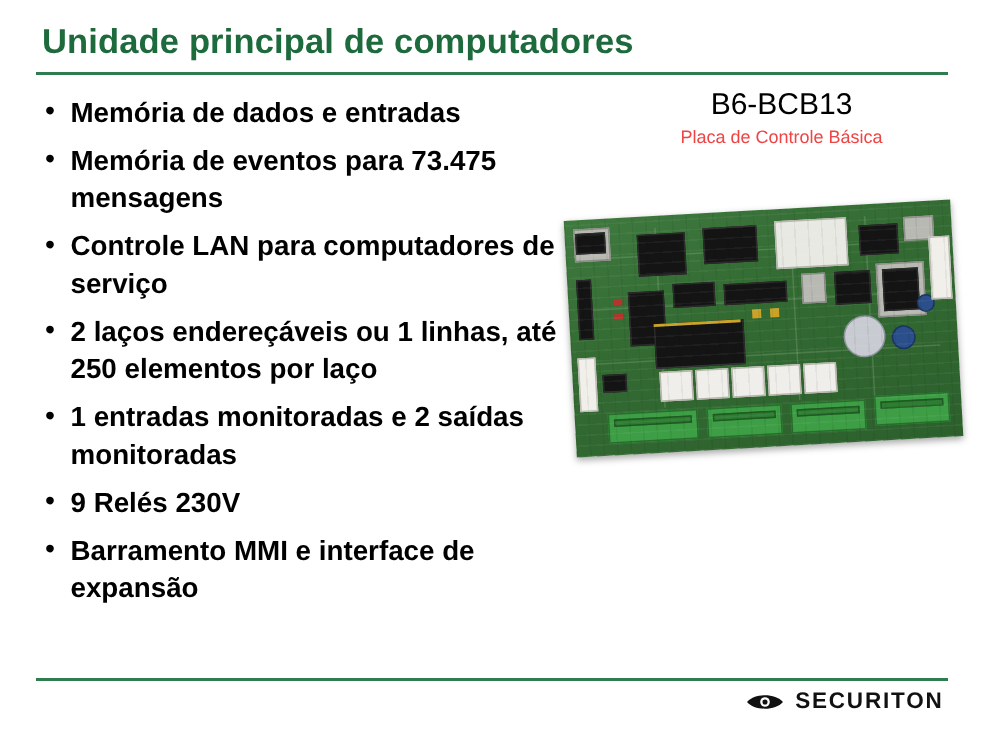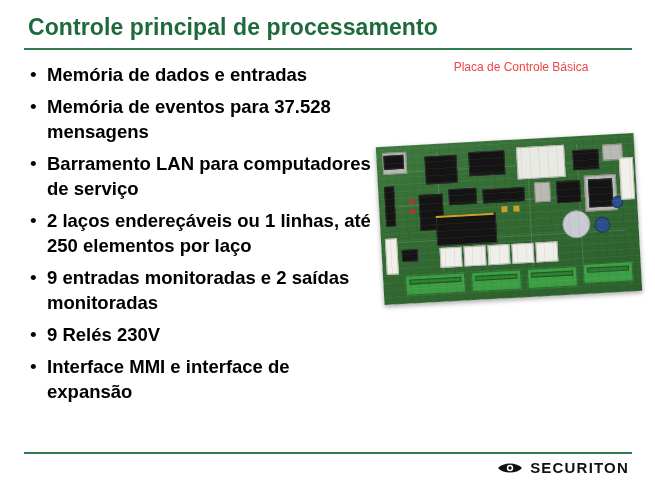--- a/index.html
+++ b/index.html
@@ -152,55 +152,56 @@
   .brand-name {
     font-size: 15px;
     font-weight: bold;
     letter-spacing: 1.2px;
     color: #111111;
   }
 </style>
 </head>
 <body>
 
-<div class="slide-title">Controle principal de processamento</div>
+<div class="slide-title">Unidade principal de computadores</div>
 <div class="title-rule"></div>
 
 <div class="bullets">
   <div class="bullet">
     <span class="bullet-dot">•</span>
     <span class="bullet-text">Memória de dados e entradas</span>
   </div>
   <div class="bullet">
     <span class="bullet-dot">•</span>
-    <span class="bullet-text">Memória de eventos para 37.528 mensagens</span>
-  </div>
-  <div class="bullet">
-    <span class="bullet-dot">•</span>
-    <span class="bullet-text">Barramento LAN para computadores de serviço</span>
+    <span class="bullet-text">Memória de eventos para 73.475 mensagens</span>
+  </div>
+  <div class="bullet">
+    <span class="bullet-dot">•</span>
+    <span class="bullet-text">Controle LAN para computadores de serviço</span>
   </div>
   <div class="bullet">
     <span class="bullet-dot">•</span>
     <span class="bullet-text">2 laços endereçáveis ou 1 linhas, até 250 elementos por laço</span>
   </div>
   <div class="bullet">
     <span class="bullet-dot">•</span>
-    <span class="bullet-text">9 entradas monitoradas e 2 saídas monitoradas</span>
+    <span class="bullet-text">1 entradas monitoradas e 2 saídas monitoradas</span>
   </div>
   <div class="bullet">
     <span class="bullet-dot">•</span>
     <span class="bullet-text">9 Relés 230V</span>
   </div>
   <div class="bullet">
     <span class="bullet-dot">•</span>
-    <span class="bullet-text">Interface MMI e interface de expansão</span>
+    <span class="bullet-text">Barramento MMI e interface de expansão</span>
   </div>
 </div>
 
 <div class="board-caption">
+  <div class="board-code">B6-BCB13</div>
   <div class="board-sub">Placa de Controle Básica</div>
 </div>
 
 <div class="board-wrap">
   <div class="pcb">
 
     <div class="cmp trace" style="left:10px; top:26px; width:236px; height:1px;"></div>
     <div class="cmp trace" style="left:10px; top:60px; width:236px; height:1px;"></div>
     <div class="cmp trace" style="left:10px; top:96px; width:236px; height:1px;"></div>
     <div class="cmp trace" style="left:60px; top:8px; width:1px; height:120px;"></div>

